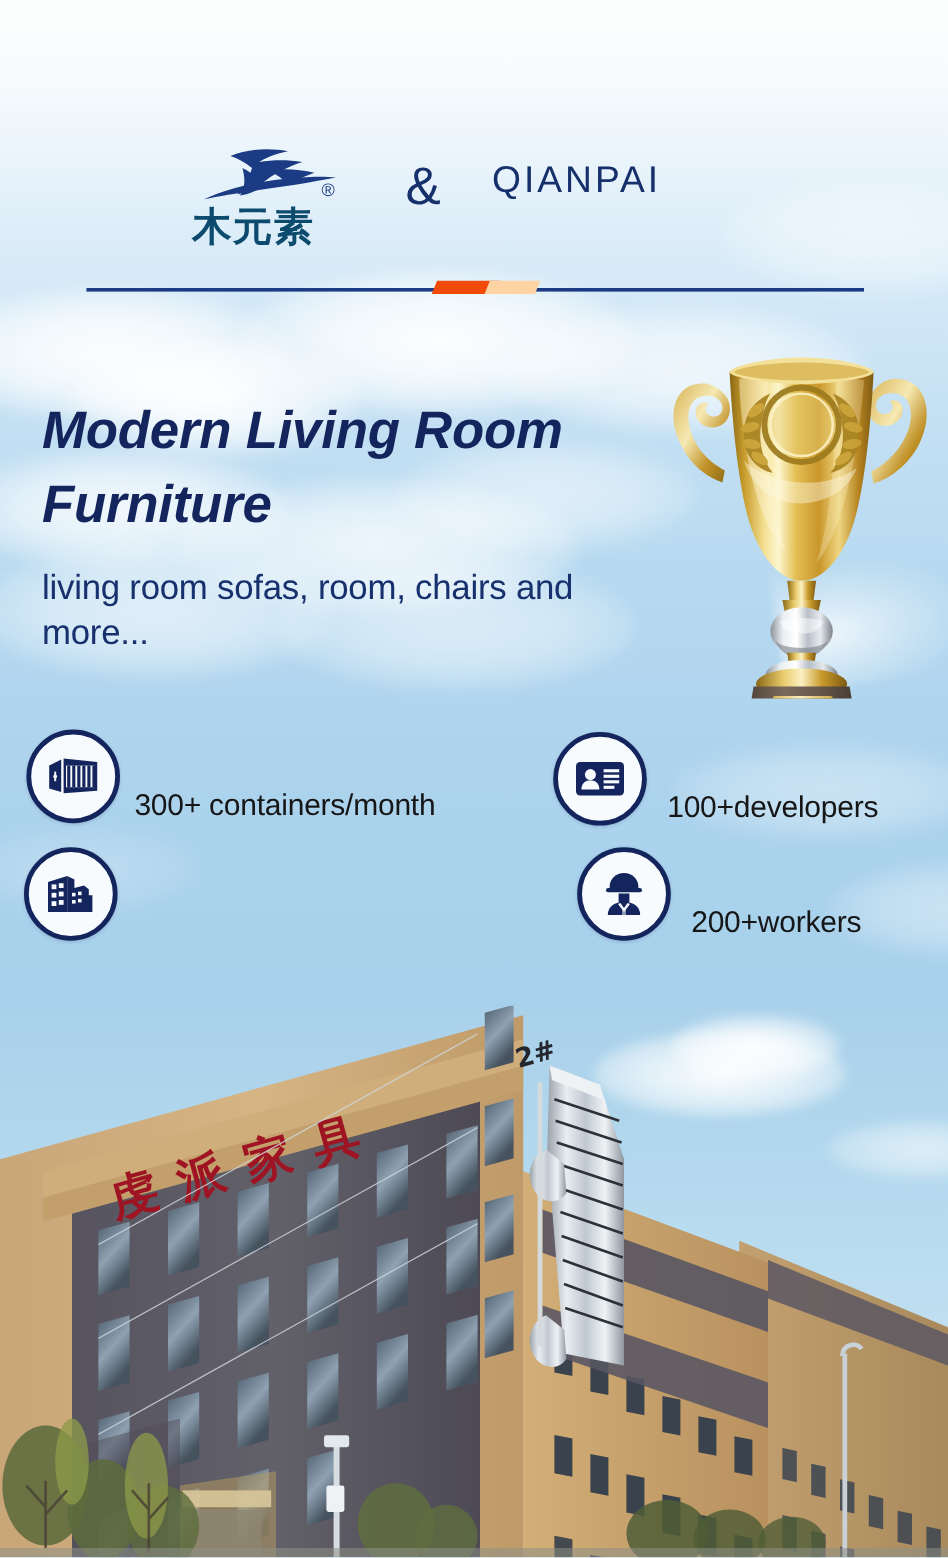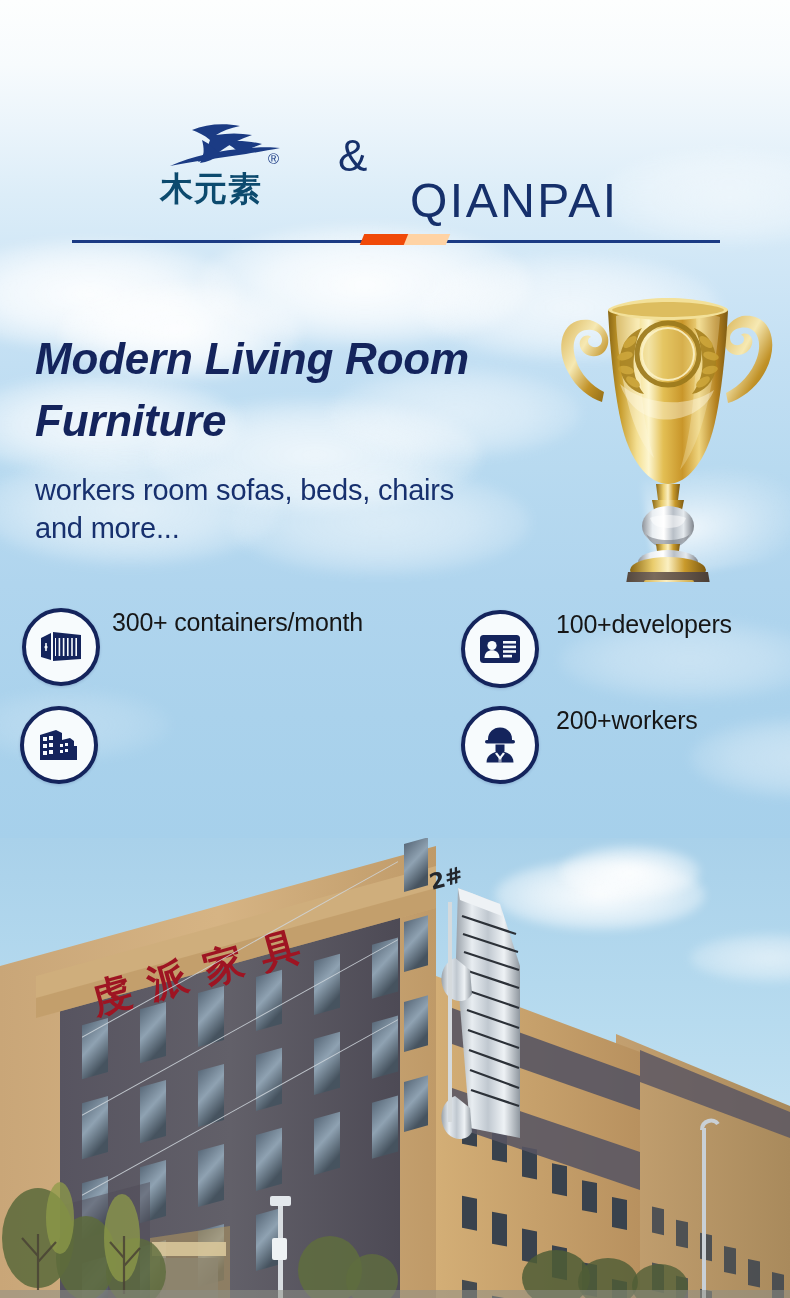--- a/index.html
+++ b/index.html
@@ -66,24 +66,23 @@
     font-size:15px; color:#1b3b84;
     font-family:"Liberation Sans", sans-serif;
   }
   .brand-amp {
     position:absolute; left:338px; top:134px;
     font-size:44px; font-weight:400; color:#16306b;
     letter-spacing:0px; line-height:1;
   }
   .brand-name {
     position:absolute; left:410px; top:134px;
-    font-size:48px; font-weight:400; color:#16306b;
+    font-size:31px; font-weight:400; color:#16306b;
     letter-spacing:2.5px; line-height:1;
     white-space:nowrap;
-    margin-top:43px;
   }
 
   .divider {
     position:absolute; left:72px; top:240px; width:648px; height:3px;
     background:#1b3b84;
   }
   .div-acc { position:absolute; top:234px; height:11px; }
   .div-acc-a { left:362px; width:52px; background:#f04a09; transform:skewX(-22deg); }
   .div-acc-b { left:406px; width:42px; background:#ffd3a4; transform:skewX(-22deg); }
 
@@ -103,40 +102,40 @@
   .trophy { position:absolute; left:546px; top:272px; width:244px; height:310px; }
   .trophy-glow {
     position:absolute; left:648px; top:468px; width:150px; height:100px;
     background:radial-gradient(ellipse at 25% 55%, rgba(255,255,255,.78) 0%, rgba(255,255,255,.30) 45%, rgba(255,255,255,0) 78%);
     filter:blur(3px);
     transform:rotate(-9deg);
   }
 
   
   .badges { position:absolute; left:0; top:598px; width:790px; height:205px; }
-  .badge { position:absolute; display:flex; align-items:flex-start; }
+  .badge { position:absolute; display:flex; align-items:flex-end; }
   .badge-ico {
     width:78px; height:78px; border-radius:50%;
     background:#f7fbfd;
     border:4px solid #14245c;
     display:flex; align-items:center; justify-content:center;
     flex:0 0 auto;
     box-shadow:0 1px 3px rgba(20,36,92,.18);
   }
   .badge-txt {
     font-size:25px; color:#161616; font-weight:400;
     letter-spacing:-0.2px; white-space:nowrap;
     margin-left:12px;
   }
   .badge-txt sup { font-size:15px; vertical-align:super; }
 
   .b1 { left:22px;  top:10px; }
   .b2 { left:20px;  top:108px; }
   .b3 { left:461px; top:12px; }
-  .b4 { left:461px; top:108px; }
+  .b4 { left:481px; top:108px; }
   .b3 .badge-txt, .b4 .badge-txt { margin-left:17px; }
 
   
   .photo {
     position:absolute; left:0; top:838px; width:790px; height:460px;
     overflow:hidden;
   }
   .photo-sky {
     position:absolute; left:0; top:0; width:790px; height:460px;
     background:linear-gradient(180deg,#a9d1ea 0%, #b7dbef 40%, #c8e4f3 75%, #d3e9f5 100%);
@@ -184,21 +183,21 @@
 
     <div class="brand-amp">&amp;</div>
     <div class="brand-name">QIANPAI</div>
 
     <div class="divider"></div>
     <div class="div-acc div-acc-a"></div>
     <div class="div-acc div-acc-b"></div>
   </div>
 
   <div class="headline">Modern Living Room Furniture</div>
-  <div class="subline">workers room sofas, beds, chairs and more...</div>
+  <div class="subline">living room sofas, room, chairs and more...</div>
 
   <div class="trophy-glow"></div>
   <svg class="trophy" viewBox="0 0 244 310">
     <defs>
       <linearGradient id="gcup" x1="0" y1="0" x2="1" y2="0">
         <stop offset="0" stop-color="#8a6714"></stop>
         <stop offset="0.10" stop-color="#c79c2c"></stop>
         <stop offset="0.24" stop-color="#f4df92"></stop>
         <stop offset="0.34" stop-color="#fdf6cf"></stop>
         <stop offset="0.46" stop-color="#e3bf54"></stop>

